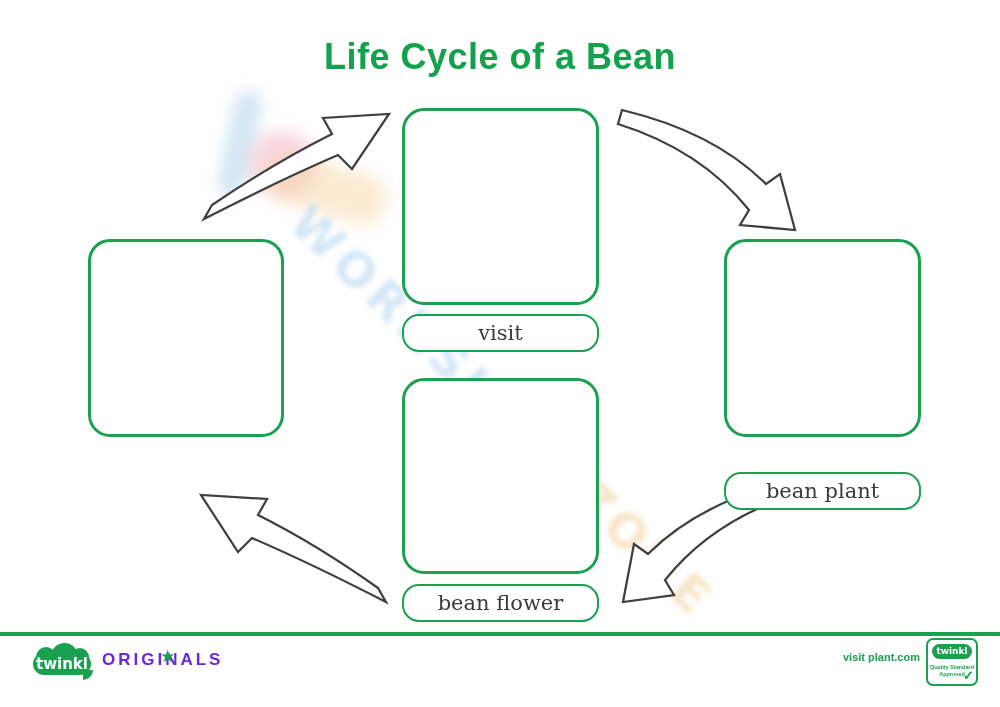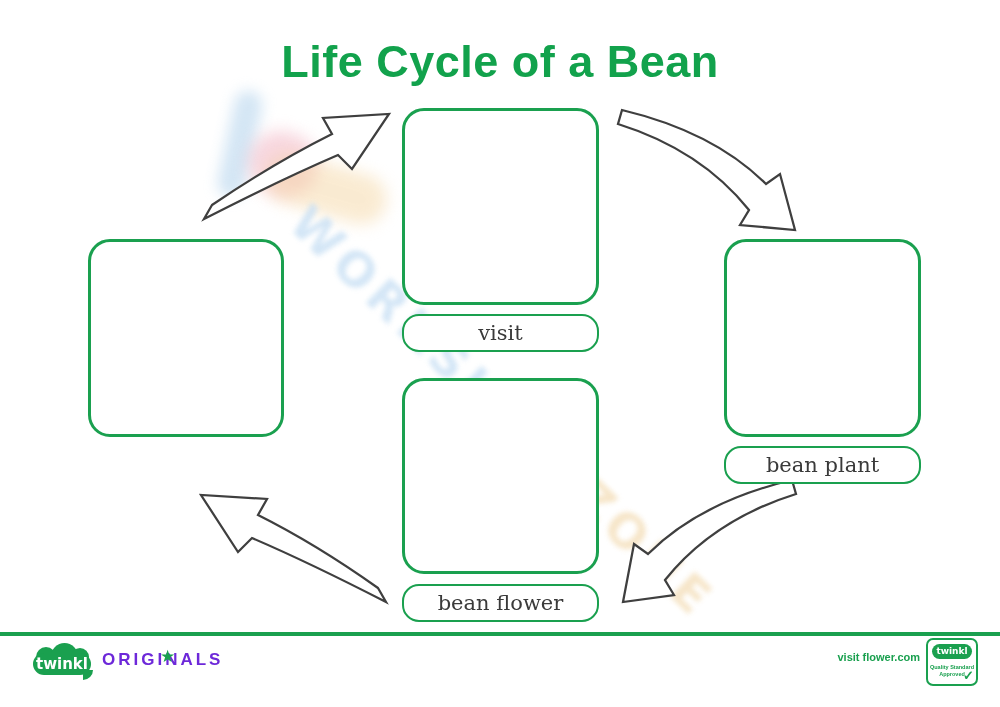--- a/index.html
+++ b/index.html
@@ -13,21 +13,21 @@
     font-family: "Liberation Sans", sans-serif;
   }
 
   
   .title {
     position: absolute;
     top: 36px;
     left: 0;
     width: 100%;
     text-align: center;
-    font-size: 45px;
+    font-size: 36px;
     font-weight: bold;
     letter-spacing: 0.5px;
     color: #12a24c;
     z-index: 5;
   }
 
   
   .wm { position: absolute; z-index: 1; }
   .wm-blob-blue {
     left: 226px; top: 90px; width: 28px; height: 108px;
@@ -76,21 +76,21 @@
     display: flex;
     align-items: center;
     justify-content: center;
     font-family: "DejaVu Serif", serif;
     font-size: 21px;
     color: #3a3a3a;
   }
   .box-top    { left: 402px; top: 108px; width: 197px; height: 197px; }
   .lbl-top    { left: 402px; top: 314px; width: 197px; height: 38px; }
   .box-right  { left: 724px; top: 239px; width: 197px; height: 198px; }
-  .lbl-right  { left: 724px; top: 446px; width: 197px; height: 38px; }
+  .lbl-right  { left: 724px; top: 472px; width: 197px; height: 38px; }
   .box-bottom { left: 402px; top: 378px; width: 197px; height: 196px; }
   .lbl-bottom { left: 402px; top: 584px; width: 197px; height: 38px; text-align: right; }
   .box-left   { left: 88px;  top: 239px; width: 196px; height: 198px; }
   .lbl-left   { left: 88px;  top: 446px; width: 196px; height: 38px; }
 
   
   .arrow { position: absolute; z-index: 2; }
   .arrow path {
     fill: #ffffff;
     stroke: #3f3f3f;
@@ -205,21 +205,21 @@
       <div class="cloud-bump bump-1"></div>
       <div class="cloud-bump bump-2"></div>
       <div class="cloud-bump bump-3"></div>
       <div class="cloud-base"></div>
       <div class="cloud-tail"></div>
       <div class="twinkl-word">twinkl</div>
     </div>
     <div class="originals">ORIGINALS</div>
     <div class="footer-star">★</div>
 
-    <div class="visit">visit flower.com</div>
+    <div class="visit">visit plant.com</div>
 
     <div class="badge">
       <div class="badge-cloud">twinkl</div>
       <div class="badge-line badge-line-1">Quality Standard</div>
       <div class="badge-line badge-line-2">Approved</div>
       <div class="badge-check">✓</div>
     </div>
 
   </div>
 </div>

